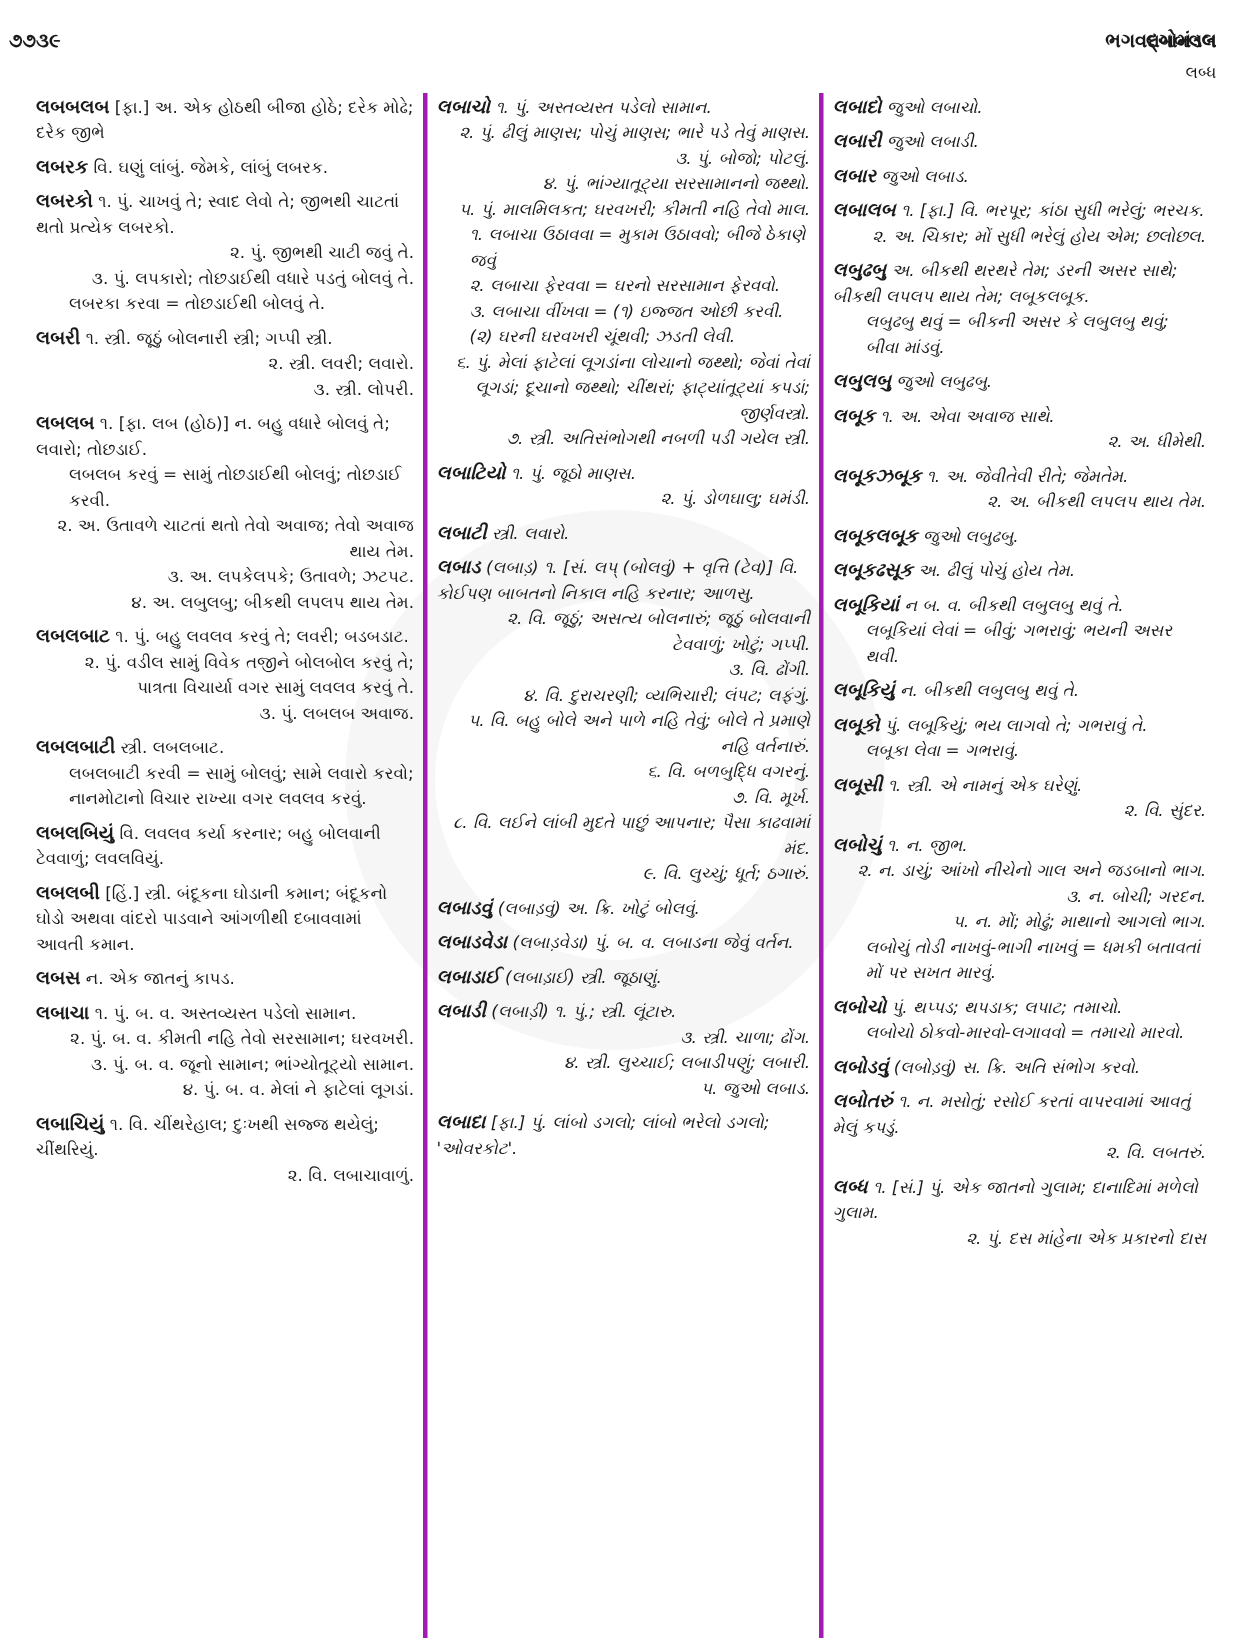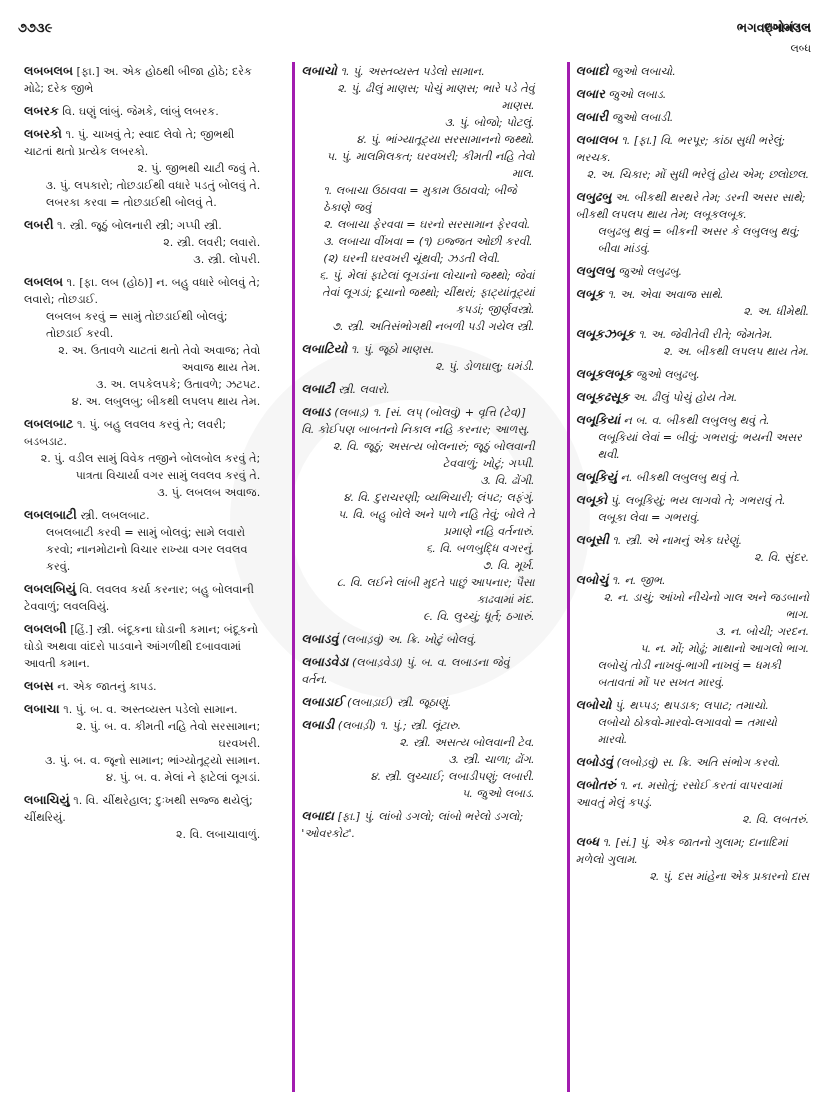--- a/index.html
+++ b/index.html
@@ -8,30 +8,29 @@
     background:#ffffff; color:#1a1a1a;
     font-family: "DejaVu Sans", sans-serif;
     position:relative;
   }
   .watermark {
     position:absolute; left:230px; top:340px; width:360px; height:360px;
     border-radius:50%; border:60px solid rgba(0,0,0,0.035);
     box-sizing:border-box; pointer-events:none;
   }
   .header {
-    position:absolute; top:20px; left:18px; right:14px; height:40px;
+    position:absolute; top:20px; left:6px; right:14px; height:40px;
   }
   .pageno { position:absolute; left:0; top:0; font-size:13px; font-weight:bold; }
   .runtitle { position:absolute; left:0; right:0; top:0; text-align:right; font-size:13px; font-weight:bold; }
   .guide1 { position:absolute; right:0; top:0; font-size:12px; font-weight:bold; }
   .guide2 { position:absolute; right:0; top:22px; font-size:11px; }
   .columns {
     position:absolute; top:62px; left:18px; right:10px; bottom:8px;
     display:flex;
-    gap:26px;
   }
   .col { width:264px; padding:0 6px; box-sizing:border-box; font-size:11.2px; line-height:17px; }
   .col + .col { border-left:3px solid #a21caf;font-style:italic; }
   .entry { margin-bottom:5px; }
   .hw { font-weight:bold; font-size:12.5px; }
   .sense { padding-left:10px;text-align:right; }
   .idiom { padding-left:22px; }
 </style>
 </head>
 <body>
@@ -61,27 +60,27 @@
       <div class="entry"><span class="hw">લબાચિયું</span> <span>૧. વિ. ચીંથરેહાલ; દુઃખથી સજ્જ થયેલું; ચીંથરિયું.</span><div class="sense">૨. વિ. લબાચાવાળું.</div></div>
     </div>
   <div class="col">
       <div class="entry"><span class="hw">લબાચો</span> <span>૧. પું. અસ્તવ્યસ્ત પડેલો સામાન.</span><div class="sense">૨. પું. ઢીલું માણસ; પોચું માણસ; ભારે પડે તેવું માણસ.</div><div class="sense">૩. પું. બોજો; પોટલું.</div><div class="sense">૪. પું. ભાંગ્યાતૂટ્યા સરસામાનનો જથ્થો.</div><div class="sense">૫. પું. માલમિલકત; ઘરવખરી; કીમતી નહિ તેવો માલ.</div><div class="idiom">૧. લબાચા ઉઠાવવા = મુકામ ઉઠાવવો; બીજે ઠેકાણે જવું</div><div class="idiom">૨. લબાચા ફેરવવા = ઘરનો સરસામાન ફેરવવો.</div><div class="idiom">૩. લબાચા વીંખવા = (૧) ઇજ્જત ઓછી કરવી. (૨) ઘરની ઘરવખરી ચૂંથવી; ઝડતી લેવી.</div><div class="sense">૬. પું. મેલાં ફાટેલાં લૂગડાંના લોચાનો જથ્થો; જેવાં તેવાં લૂગડાં; દૂચાનો જથ્થો; ચીંથરાં; ફાટ્યાંતૂટ્યાં કપડાં; જીર્ણવસ્ત્રો.</div><div class="sense">૭. સ્ત્રી. અતિસંભોગથી નબળી પડી ગયેલ સ્ત્રી.</div></div>
       <div class="entry"><span class="hw">લબાટિયો</span> <span>૧. પું. જૂઠો માણસ.</span><div class="sense">૨. પું. ડોળઘાલુ; ઘમંડી.</div></div>
       <div class="entry"><span class="hw">લબાટી</span> <span>સ્ત્રી. લવારો.</span></div>
       <div class="entry"><span class="hw">લબાડ</span> <span>(લબાડ઼) ૧. [સં. લપ્ (બોલવું) + વૃત્તિ (ટેવ)] વિ. કોઈપણ બાબતનો નિકાલ નહિ કરનાર; આળસુ.</span><div class="sense">૨. વિ. જૂઠું; અસત્ય બોલનારું; જૂઠું બોલવાની ટેવવાળું; ખોટું; ગપ્પી.</div><div class="sense">૩. વિ. ઢોંગી.</div><div class="sense">૪. વિ. દુરાચરણી; વ્યભિચારી; લંપટ; લફંગું.</div><div class="sense">૫. વિ. બહુ બોલે અને પાળે નહિ તેવું; બોલે તે પ્રમાણે નહિ વર્તનારું.</div><div class="sense">૬. વિ. બળબુદ્ધિ વગરનું.</div><div class="sense">૭. વિ. મૂર્ખ.</div><div class="sense">૮. વિ. લઈને લાંબી મુદતે પાછું આપનાર; પૈસા કાઢવામાં મંદ.</div><div class="sense">૯. વિ. લુચ્ચું; ધૂર્ત; ઠગારું.</div></div>
       <div class="entry"><span class="hw">લબાડવું</span> <span>(લબાડ઼વું) અ. ક્રિ. ખોટું બોલવું.</span></div>
       <div class="entry"><span class="hw">લબાડવેડા</span> <span>(લબાડ઼વેડા) પું. બ. વ. લબાડના જેવું વર્તન.</span></div>
       <div class="entry"><span class="hw">લબાડાઈ</span> <span>(લબાડ઼ાઈ) સ્ત્રી. જૂઠાણું.</span></div>
-      <div class="entry"><span class="hw">લબાડી</span> <span>(લબાડ઼ી) ૧. પું.; સ્ત્રી. લૂંટારુ.</span><div class="sense">૨. સ્ત્રી. અસત્ય બોલવાની ટેવ.</div><div class="sense">૩. સ્ત્રી. ચાળા; ઢોંગ.</div><div class="sense">૪. સ્ત્રી. લુચ્ચાઈ; લબાડીપણું; લબારી.</div><div class="sense">૫. જુઓ લબાડ.</div></div>
+      <div class="entry"><span class="hw">લબાડી</span> <span>(લબાડ઼ી) ૧. પું.; સ્ત્રી. લૂંટારુ.</span><div class="sense">૩. સ્ત્રી. ચાળા; ઢોંગ.</div><div class="sense">૪. સ્ત્રી. લુચ્ચાઈ; લબાડીપણું; લબારી.</div><div class="sense">૫. જુઓ લબાડ.</div></div>
       <div class="entry"><span class="hw">લબાદા</span> <span>[ફા.] પું. લાંબો ડગલો; લાંબો ભરેલો ડગલો; 'ઓવરકોટ'.</span></div>
     </div>
   <div class="col">
       <div class="entry"><span class="hw">લબાદો</span> <span>જુઓ લબાચો.</span></div>
+      <div class="entry"><span class="hw">લબારી</span> <span>જુઓ લબાડી.</span></div>
       <div class="entry"><span class="hw">લબાર</span> <span>જુઓ લબાડ.</span></div>
-      <div class="entry"><span class="hw">લબારી</span> <span>જુઓ લબાડી.</span></div>
       <div class="entry"><span class="hw">લબાલબ</span> <span>૧. [ફા.] વિ. ભરપૂર; કાંઠા સુધી ભરેલું; ભરચક.</span><div class="sense">૨. અ. ચિકાર; મોં સુધી ભરેલું હોય એમ; છલોછલ.</div></div>
       <div class="entry"><span class="hw">લબુઢબુ</span> <span>અ. બીકથી થરથરે તેમ; ડરની અસર સાથે; બીકથી લપલપ થાય તેમ; લબૂકલબૂક.</span><div class="idiom">લબુઢબુ થવું = બીકની અસર કે લબુલબુ થવું; બીવા માંડવું.</div></div>
       <div class="entry"><span class="hw">લબુલબુ</span> <span>જુઓ લબુઢબુ.</span></div>
       <div class="entry"><span class="hw">લબૂક</span> <span>૧. અ. એવા અવાજ સાથે.</span><div class="sense">૨. અ. ધીમેથી.</div></div>
       <div class="entry"><span class="hw">લબૂકઝબૂક</span> <span>૧. અ. જેવીતેવી રીતે; જેમતેમ.</span><div class="sense">૨. અ. બીકથી લપલપ થાય તેમ.</div></div>
       <div class="entry"><span class="hw">લબૂકલબૂક</span> <span>જુઓ લબુઢબુ.</span></div>
       <div class="entry"><span class="hw">લબૂકઢસૂક</span> <span>અ. ઢીલું પોચું હોય તેમ.</span></div>
       <div class="entry"><span class="hw">લબૂકિયાં</span> <span>ન બ. વ. બીકથી લબુલબુ થવું તે.</span><div class="idiom">લબૂકિયાં લેવાં = બીવું; ગભરાવું; ભયની અસર થવી.</div></div>
       <div class="entry"><span class="hw">લબૂકિયું</span> <span>ન. બીકથી લબુલબુ થવું તે.</span></div>
       <div class="entry"><span class="hw">લબૂકો</span> <span>પું. લબૂકિયું; ભય લાગવો તે; ગભરાવું તે.</span><div class="idiom">લબૂકા લેવા = ગભરાવું.</div></div>

